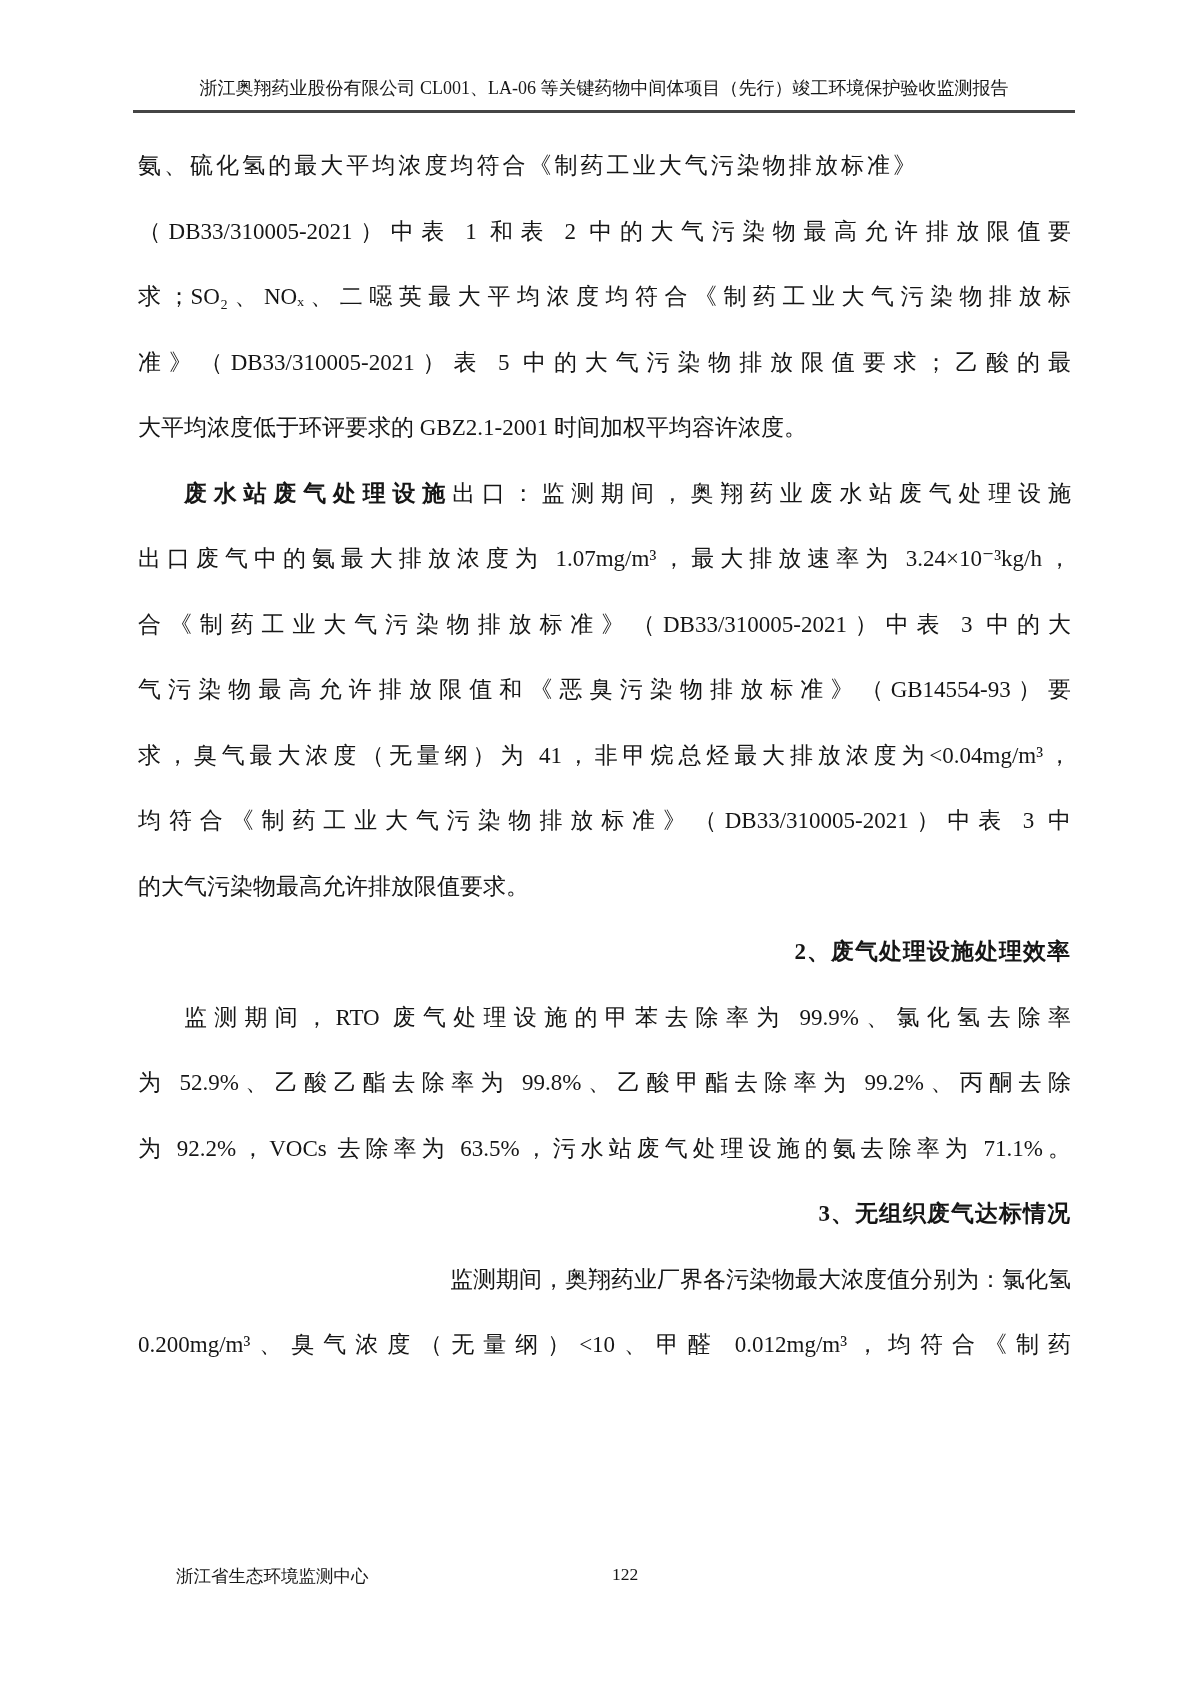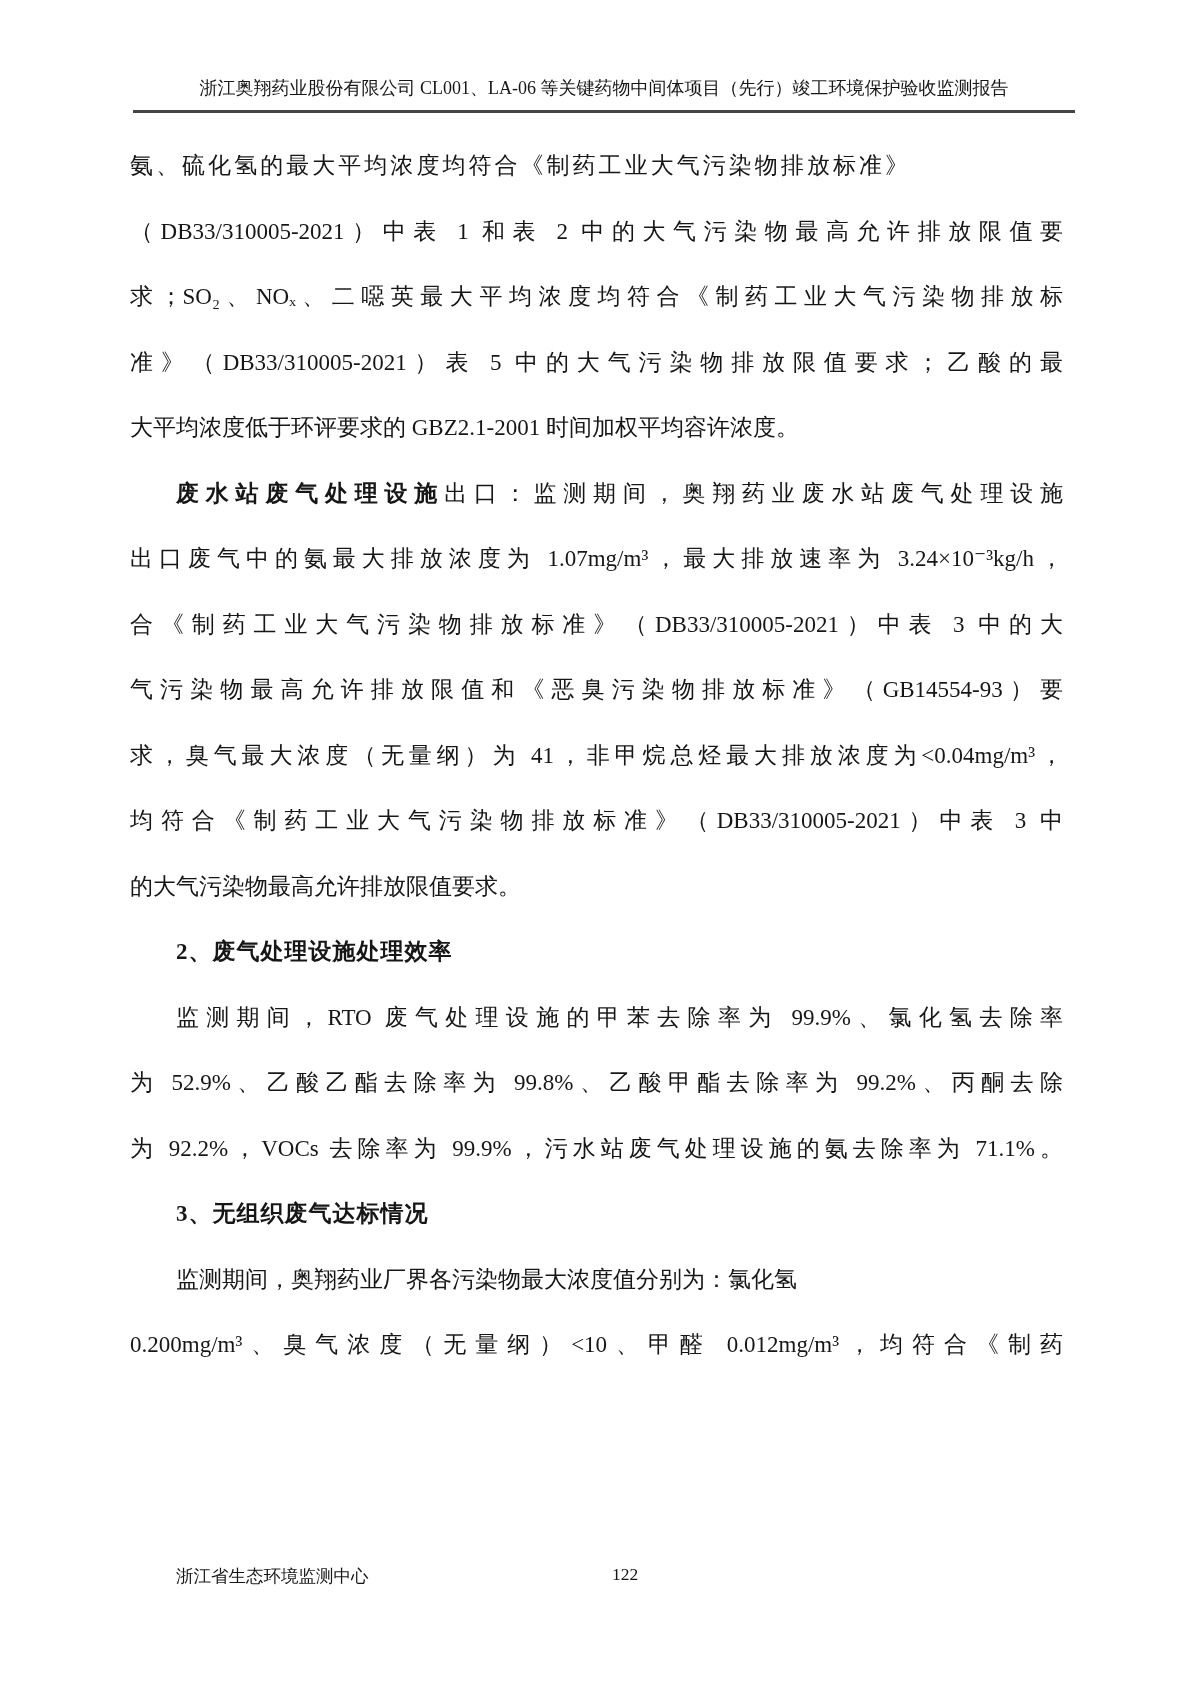--- a/index.html
+++ b/index.html
@@ -7,29 +7,29 @@
     position:relative;width:1190px;height:1683px;background:#ffffff;
     font-family:"Liberation Serif","DejaVu Serif",serif;color:#161616;
     overflow:hidden;
   }
   .header{
     position:absolute;left:133px;top:76px;width:942px;
     border-bottom:3px solid #454545;padding-bottom:10px;text-align:center;font-family:Liberation Serif, serif;
   }
   .header-title{font-size:18px;white-space:nowrap;}
   .body{
-    position:absolute;left:130px;top:151px;width:933px;font-size:23px;
+    position:absolute;left:138px;top:151px;width:933px;font-size:23px;
   }
   .line{
     height:30px;line-height:30px;margin-bottom:35.5px;
     text-justify:inter-character;
   }
   .just{text-align:justify;text-align-last:justify;}
   .w-narrow{width:778px;}
-  .indent{padding-left:46px;}
+  .indent{padding-left:46px;text-align:right;}
   .heading{font-weight:bold;letter-spacing:1px;}
   .b{font-weight:bold;}
   .footer{position:absolute;left:8px;top:1548px;width:1190px;height:30px;font-size:17.5px;margin-top:16px;}
   .footer-org{position:absolute;left:168px;top:0;}
   .footer-page{position:absolute;left:604px;top:0;}
 </style>
 </head>
 <body>
 
 <div class="page">
@@ -47,21 +47,21 @@
     <div class="line just indent"><span class="b">废水站废气处理设施</span><span>出口：监测期间，奥翔药业废水站废气处理设施</span></div>
     <div class="line just">出口废气中的氨最大排放浓度为 1.07mg/m³，最大排放速率为 3.24×10⁻³kg/h，</div>
     <div class="line just">合《制药工业大气污染物排放标准》（DB33/310005-2021）中表 3 中的大</div>
     <div class="line just">气污染物最高允许排放限值和《恶臭污染物排放标准》（GB14554-93）要</div>
     <div class="line just">求，臭气最大浓度（无量纲）为 41，非甲烷总烃最大排放浓度为&lt;0.04mg/m³，</div>
     <div class="line just">均符合《制药工业大气污染物排放标准》（DB33/310005-2021）中表 3 中</div>
     <div class="line">的大气污染物最高允许排放限值要求。</div>
     <div class="line heading indent">2、废气处理设施处理效率</div>
     <div class="line just indent">监测期间，RTO 废气处理设施的甲苯去除率为 99.9%、氯化氢去除率</div>
     <div class="line just">为 52.9%、乙酸乙酯去除率为 99.8%、乙酸甲酯去除率为 99.2%、丙酮去除</div>
-    <div class="line just">为 92.2%，VOCs 去除率为 99.9%，污水站废气处理设施的氨去除率为 71.1%。</div>
+    <div class="line just">为 92.2%，VOCs 去除率为 63.5%，污水站废气处理设施的氨去除率为 71.1%。</div>
     <div class="line heading indent">3、无组织废气达标情况</div>
     <div class="line indent">监测期间，奥翔药业厂界各污染物最大浓度值分别为：氯化氢</div>
     <div class="line just">0.200mg/m³、臭气浓度（无量纲）&lt;10、甲醛 0.012mg/m³，均符合《制药</div>
   </div>
 
   <div class="footer">
     <span class="footer-org">浙江省生态环境监测中心</span>
     <span class="footer-page">122</span>
   </div>
 

